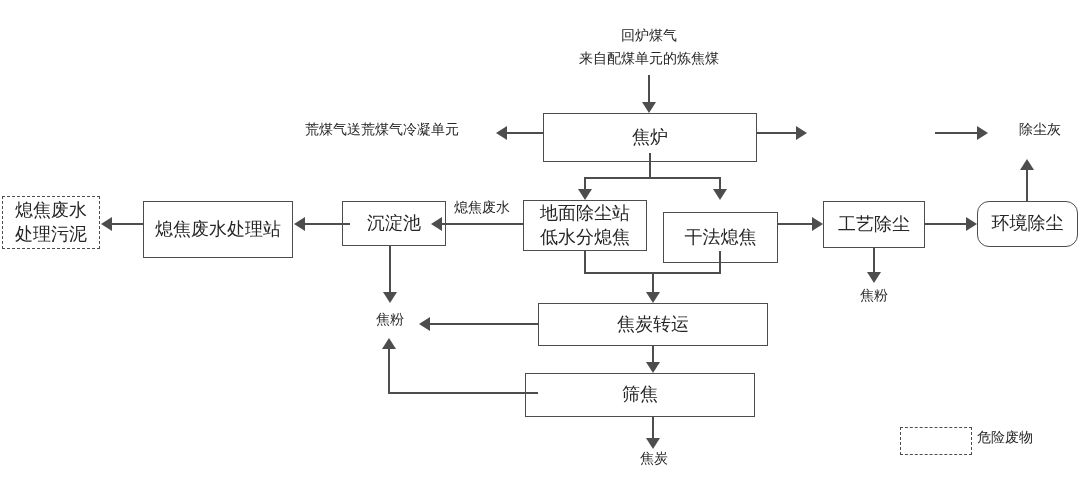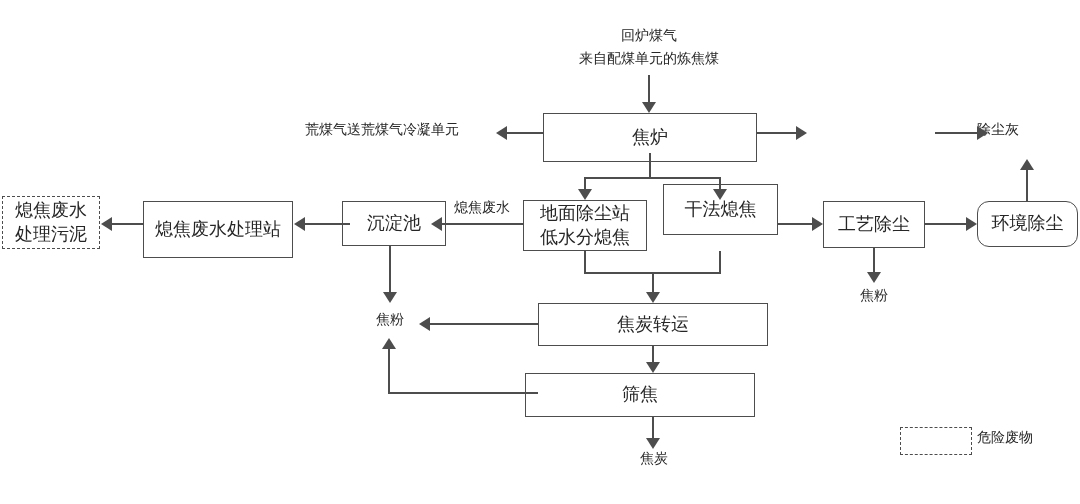--- a/index.html
+++ b/index.html
@@ -33,21 +33,21 @@
   <div class="lbl" style="left:573px;top:28px;width:152px;">回炉煤气</div>
   <div class="lbl" style="left:549px;top:51px;width:200px;">来自配煤单元的炼焦煤</div>
 
   <div class="node" style="left:543px;top:113px;width:214px;height:49px;">
     <div>焦炉</div>
   </div>
   <div class="node" style="left:523px;top:200px;width:124px;height:51px;">
     <div>地面除尘站</div>
     <div>低水分熄焦</div>
   </div>
-  <div class="node" style="left:663px;top:184px;width:115px;height:51px;">
+  <div class="node" style="left:663px;top:212px;width:115px;height:51px;">
     <div>干法熄焦</div>
   </div>
   <div class="node" style="left:342px;top:201px;width:104px;height:45px;">
     <div>沉淀池</div>
   </div>
   <div class="node" style="left:143px;top:201px;width:150px;height:57px;">
     <div>熄焦废水处理站</div>
   </div>
   <div class="node dashed" style="left:2px;top:196px;width:98px;height:53px;">
     <div>熄焦废水</div>
@@ -60,21 +60,21 @@
     <div>环境除尘</div>
   </div>
   <div class="node" style="left:538px;top:303px;width:230px;height:43px;">
     <div>焦炭转运</div>
   </div>
   <div class="node" style="left:525px;top:373px;width:230px;height:44px;">
     <div>筛焦</div>
   </div>
 
   <div class="lbl" style="left:272px;top:122px;width:220px;">荒煤气送荒煤气冷凝单元</div>
-  <div class="lbl" style="left:958px;top:122px;width:80px;">除尘灰</div>
+  <div class="lbl" style="left:1000px;top:122px;width:80px;">除尘灰</div>
   <div class="lbl" style="left:442px;top:200px;width:80px;">熄焦废水</div>
   <div class="lbl" style="left:368px;top:312px;width:44px;">焦粉</div>
   <div class="lbl" style="left:852px;top:288px;width:44px;">焦粉</div>
   <div class="lbl" style="left:632px;top:451px;width:44px;">焦炭</div>
 
   <div class="node dashed" style="left:900px;top:427px;width:72px;height:28px;"></div>
   <div class="lbl" style="left:977px;top:430px;width:100px;text-align:left;">危险废物</div>
 
   <div class="vl" style="left:648px;top:75px;height:27px;"></div>
   <div class="ar ad" style="left:642px;top:102px;"></div>

